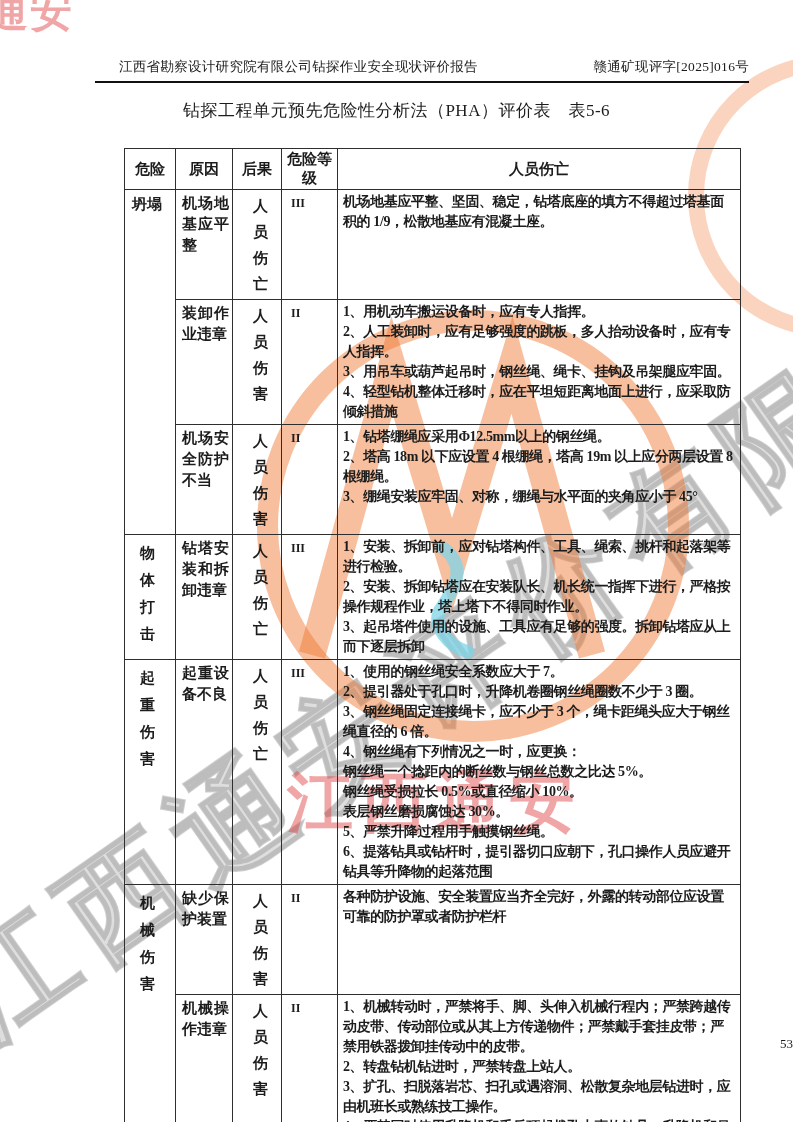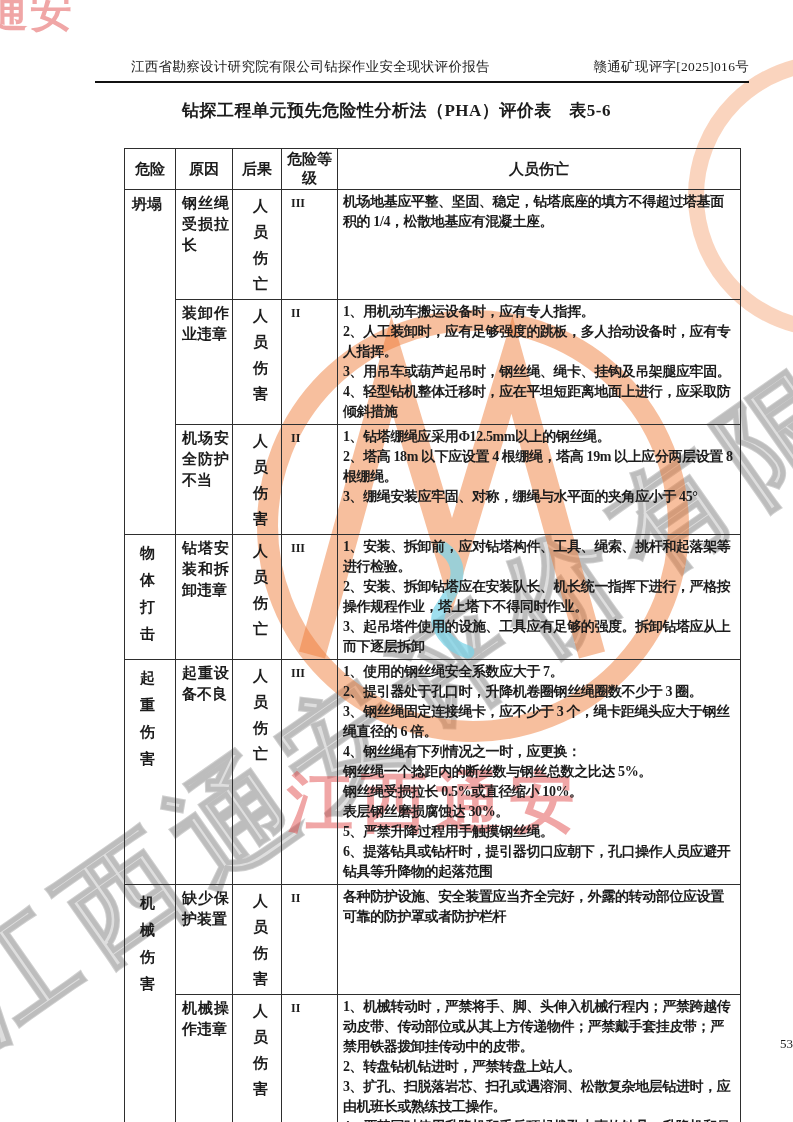--- a/index.html
+++ b/index.html
@@ -7,24 +7,24 @@
     position:relative;width:793px;height:1122px;margin:0 auto;background:#ffffff;
     overflow:hidden;font-family:"Liberation Serif","DejaVu Serif",serif;color:#1c1c1c;
   }
   
   .hdr{
     position:absolute;left:95px;right:44px;top:58px;z-index:2;
     border-bottom:2px solid #111;padding-bottom:5px;
     display:flex;justify-content:space-between;align-items:flex-end;
     font-size:13.5px;letter-spacing:.3px;
   }
-  .hdr .left{margin-left:36px;}
+  .hdr .left{margin-left:24px;}
   .doc-title{
     position:absolute;left:0;top:99px;width:100%;text-align:center;z-index:2;
-    font-size:17px;font-weight:bold;letter-spacing:.5px;
+    font-size:17px;font-weight:normal;letter-spacing:.5px;
   }
   
   table.pha{
     position:absolute;left:124px;top:148px;width:616px;z-index:2;
     border-collapse:collapse;table-layout:fixed;
   }
   table.pha td,table.pha th{
     border:1px solid #2e2e2e;vertical-align:top;overflow:hidden;
     font-weight:bold;
   }
@@ -110,24 +110,24 @@
     <tbody>
         <tr class="headrow">
       <th>危险</th>
       <th>原因</th>
       <th>后果</th>
       <th>危险等级</th>
       <th>人员伤亡</th>
     </tr>
     <tr class="r1">
       <td class="hazard" rowspan="3">坍塌</td>
-      <td class="cause">钢丝绳受损拉长</td>
+      <td class="cause">机场地基应平整</td>
       <td class="conseq">人员伤亡</td>
       <td class="level">III</td>
-      <td class="prev">机场地基应平整、坚固、稳定，钻塔底座的填方不得超过塔基面积的 1/4，松散地基应有混凝土座。</td>
+      <td class="prev">机场地基应平整、坚固、稳定，钻塔底座的填方不得超过塔基面积的 1/9，松散地基应有混凝土座。</td>
     </tr>
     <tr class="r2">
       <td class="cause">装卸作业违章</td>
       <td class="conseq">人员伤害</td>
       <td class="level">II</td>
       <td class="prev">1、用机动车搬运设备时，应有专人指挥。
 2、人工装卸时，应有足够强度的跳板，多人抬动设备时，应有专人指挥。
 3、用吊车或葫芦起吊时，钢丝绳、绳卡、挂钩及吊架腿应牢固。
 4、轻型钻机整体迁移时，应在平坦短距离地面上进行，应采取防倾斜措施</td>
     </tr>

